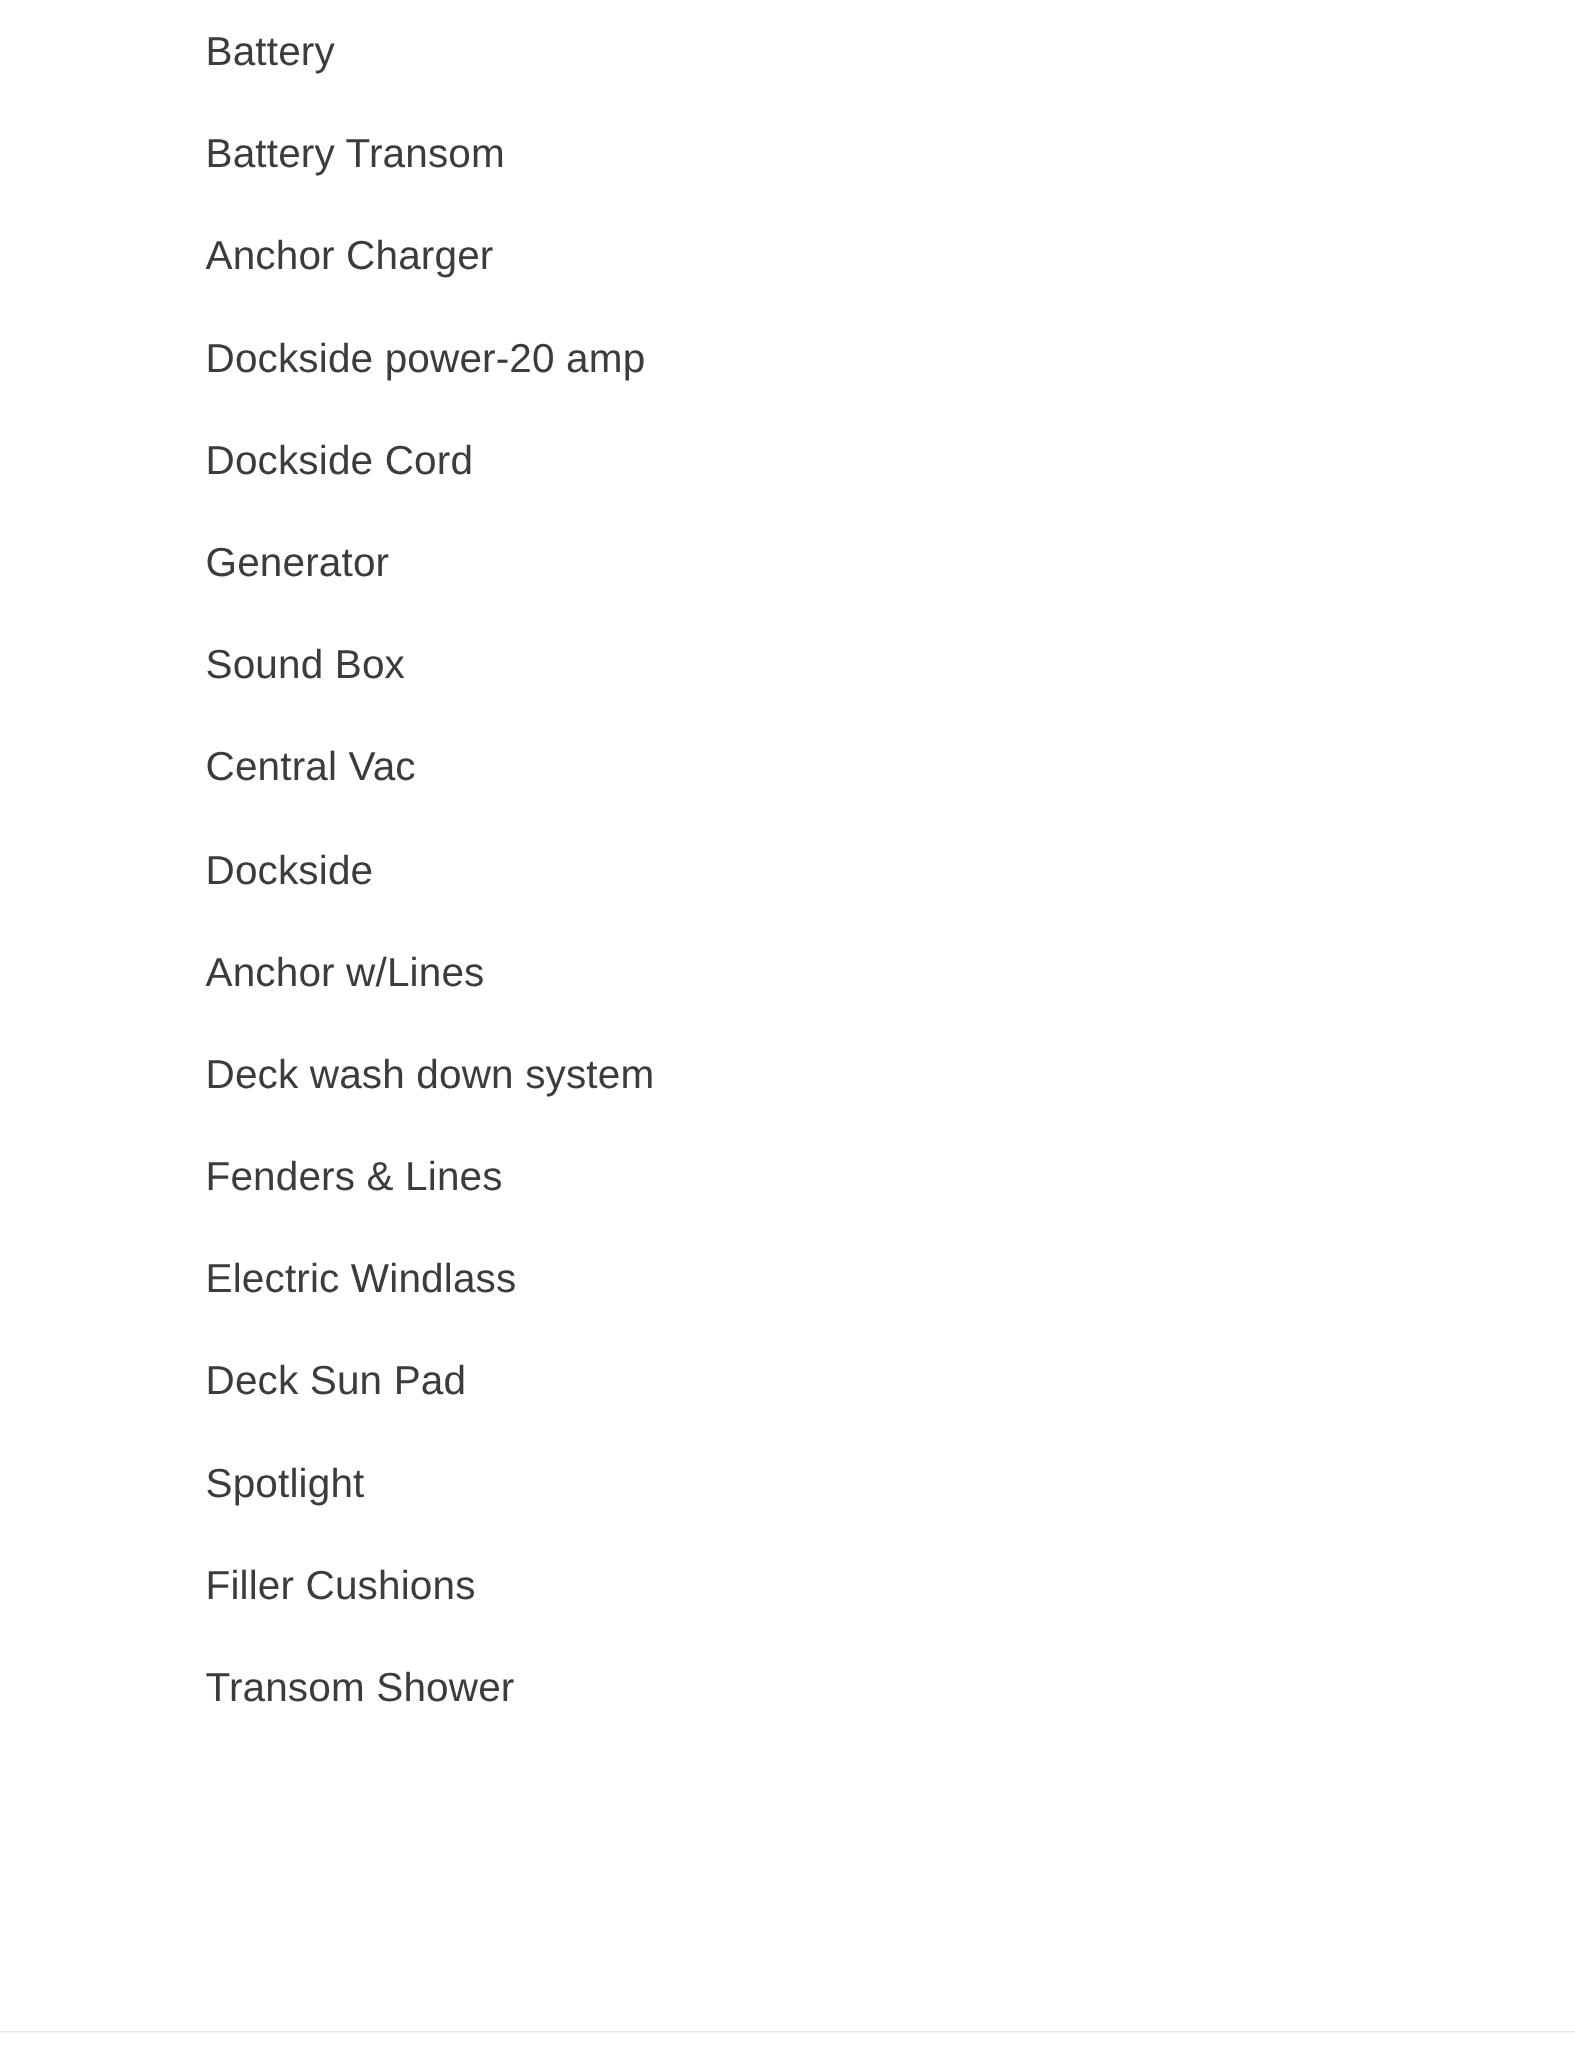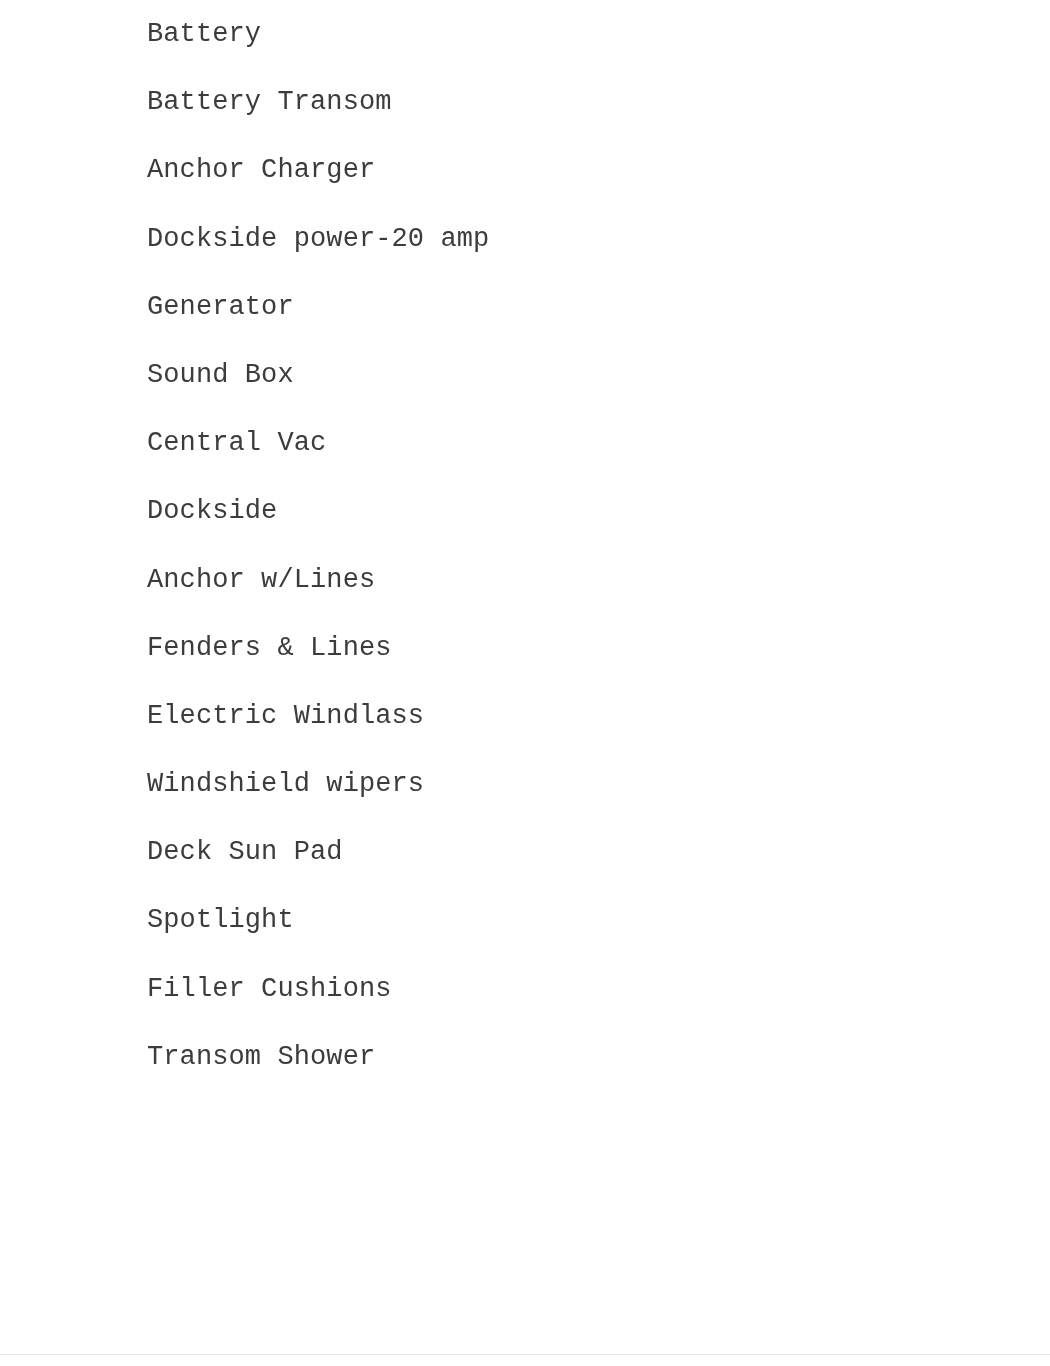--- a/index.html
+++ b/index.html
@@ -13,24 +13,23 @@
     font-family: "Liberation Sans", sans-serif;
     color: #3c3c3c;
     overflow: hidden;
     position: relative;
   }
   #equipment-list {
     list-style: none;
     margin: 0;
     padding: 0;
     position: absolute;
-    left: 147px;
+    left: 137px;
     top: 0;
     width: 880px;
-    font-family: Liberation Mono, monospace;
   }
   #equipment-list li {
     height: 68.2px;
     line-height: 68.2px;
     font-size: 27px;
     color: #3c3c3c;
     white-space: nowrap;
     letter-spacing: 0.1px;
   }
   .bottom-rule {
@@ -44,27 +43,28 @@
   }
 </style>
 </head>
 <body>
 
 <ul id="equipment-list">
     <li>Battery</li>
     <li>Battery Transom</li>
     <li>Anchor Charger</li>
     <li>Dockside power-20 amp</li>
+    <li>Dockside Cord</li>
     <li>Generator</li>
     <li>Sound Box</li>
     <li>Central Vac</li>
     <li>Dockside</li>
     <li>Anchor w/Lines</li>
+    <li>Deck wash down system</li>
     <li>Fenders &amp; Lines</li>
     <li>Electric Windlass</li>
-    <li>Windshield wipers</li>
     <li>Deck Sun Pad</li>
     <li>Spotlight</li>
     <li>Filler Cushions</li>
     <li>Transom Shower</li>
   </ul>
 
 <div class="bottom-rule"></div>
 
 </body></html>

